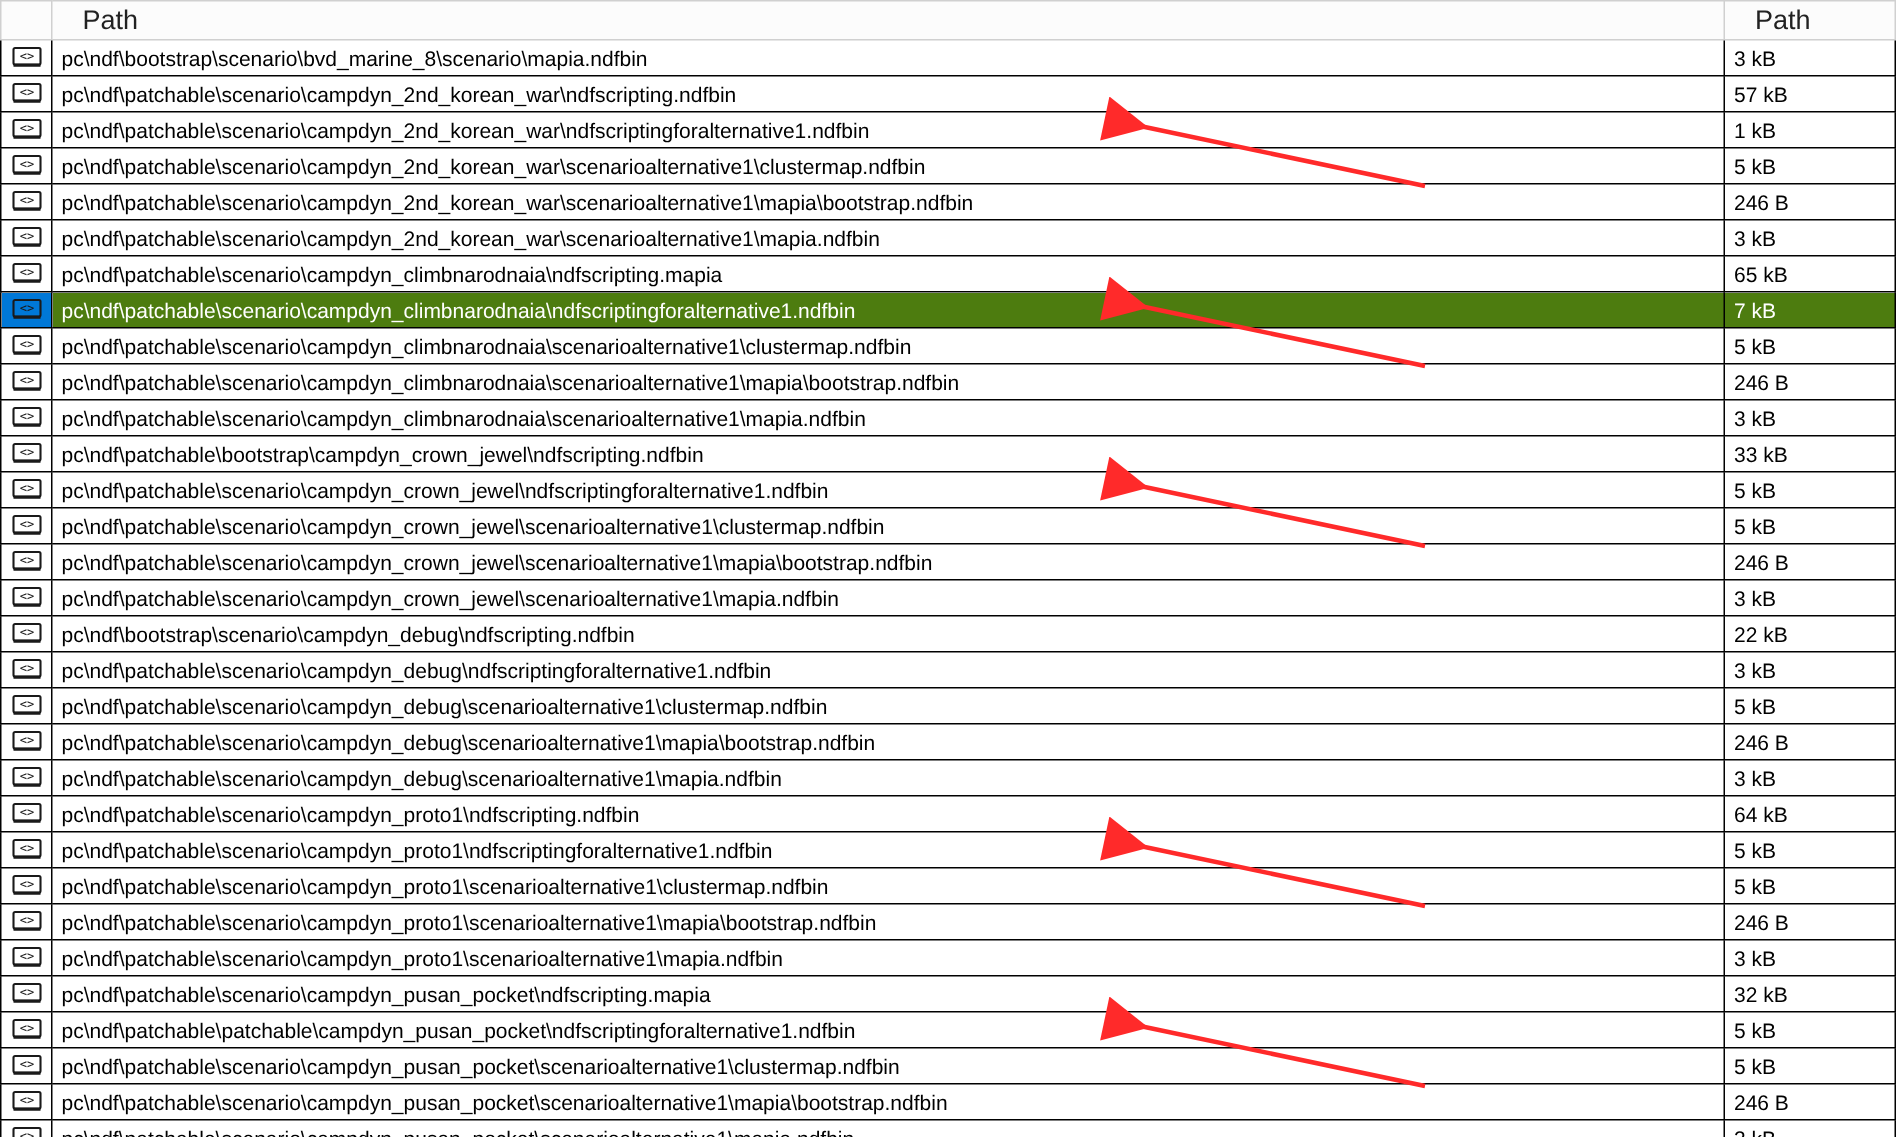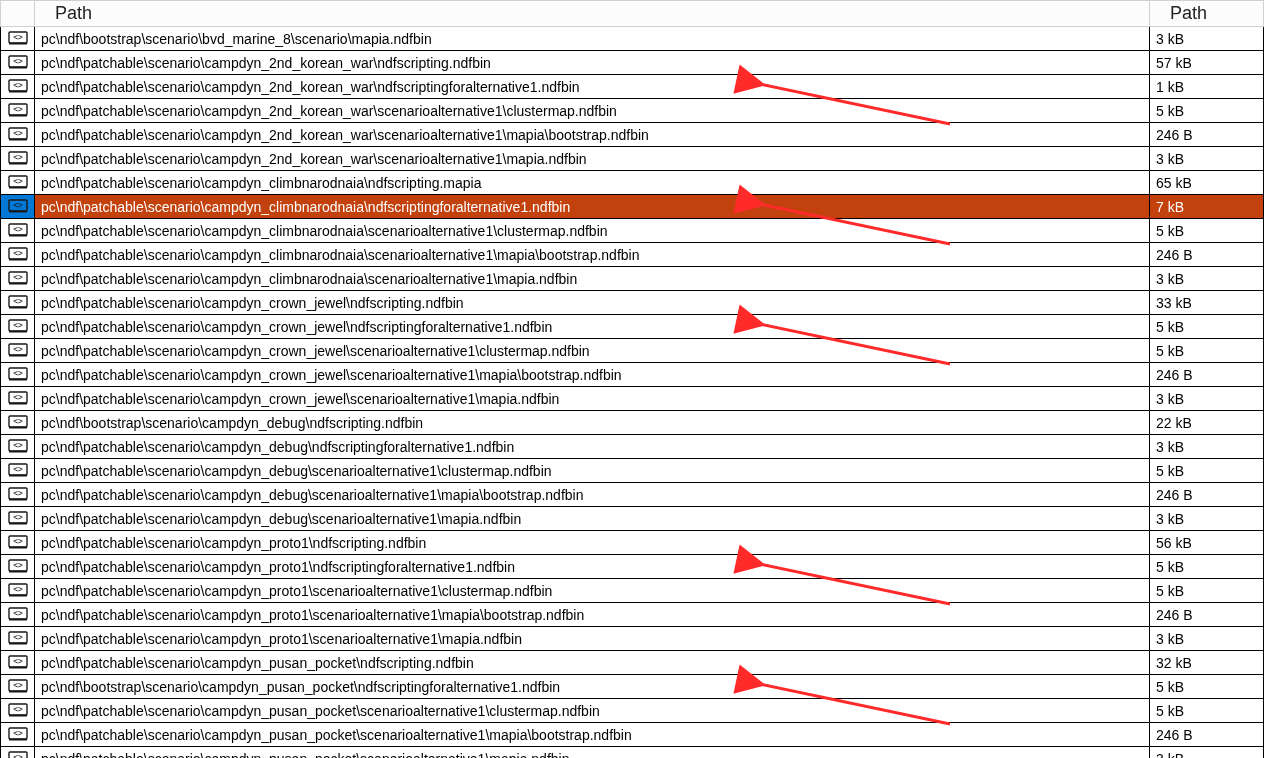--- a/index.html
+++ b/index.html
@@ -8,21 +8,21 @@
   .table { width:100%; border-collapse:collapse; table-layout:fixed; }
   .table th { background:#fcfcfc; border:1px solid #d0d0d0; text-align:left; font-weight:400; padding:2px 20px; height:22px; color:#222; font-size:18px; }
   .col-icon { width:34px; }
   .col-path { }
   .col-size { width:114px; }
   .table td { border-left:1px solid #000; border-right:1px solid #000; border-bottom:1px solid #000; padding:2px 6px; height:24px; white-space:nowrap; overflow:hidden; text-overflow:clip; vertical-align:middle; }
   .table tr:first-child td { border-top:1px solid #000; }
   td.icon-cell { text-align:center; padding:0; }
   .file-icon { display:inline-block; width:20px; height:16px; position:relative; }
   .file-icon svg { display:block; }
-  tr.selected td { background:#c2410c; color:#fff; }
+  tr.selected td { background:#4d7c0f; color:#fff; }
   tr.selected td.icon-cell { background:#0078d7; }
   .arrow { position:absolute; pointer-events:none; }
   .arrow svg { overflow:visible; }
 </style>
 </head>
 <body>
 
 <div class="wrapper">
   <table class="table">
     <colgroup>
@@ -184,21 +184,21 @@
         <tr>
     <td class="icon-cell">
       <span class="file-icon">
         <svg width="20" height="16" viewBox="0 0 20 16">
           <rect x="1" y="3" width="18" height="11" rx="1" fill="none" stroke="#1a1a1a" stroke-width="1.4"></rect>
           <rect x="1" y="13.5" width="18" height="2" fill="#1a1a1a"></rect>
           <text x="10" y="11" text-anchor="middle" font-size="8" font-family="monospace" fill="#1a1a1a">&lt;&gt;</text>
         </svg>
       </span>
     </td>
-    <td>pc\ndf\patchable\scenario\campdyn_crown_jewel\ndfscripting.ndfbin</td>
+    <td>pc\ndf\patchable\bootstrap\campdyn_crown_jewel\ndfscripting.ndfbin</td>
     <td>33 kB</td>
   </tr>
         <tr>
     <td class="icon-cell">
       <span class="file-icon">
         <svg width="20" height="16" viewBox="0 0 20 16">
           <rect x="1" y="3" width="18" height="11" rx="1" fill="none" stroke="#1a1a1a" stroke-width="1.4"></rect>
           <rect x="1" y="13.5" width="18" height="2" fill="#1a1a1a"></rect>
           <text x="10" y="11" text-anchor="middle" font-size="8" font-family="monospace" fill="#1a1a1a">&lt;&gt;</text>
         </svg>
@@ -315,21 +315,21 @@
     <td class="icon-cell">
       <span class="file-icon">
         <svg width="20" height="16" viewBox="0 0 20 16">
           <rect x="1" y="3" width="18" height="11" rx="1" fill="none" stroke="#1a1a1a" stroke-width="1.4"></rect>
           <rect x="1" y="13.5" width="18" height="2" fill="#1a1a1a"></rect>
           <text x="10" y="11" text-anchor="middle" font-size="8" font-family="monospace" fill="#1a1a1a">&lt;&gt;</text>
         </svg>
       </span>
     </td>
     <td>pc\ndf\patchable\scenario\campdyn_proto1\ndfscripting.ndfbin</td>
-    <td>56 kB</td>
+    <td>64 kB</td>
   </tr>
         <tr>
     <td class="icon-cell">
       <span class="file-icon">
         <svg width="20" height="16" viewBox="0 0 20 16">
           <rect x="1" y="3" width="18" height="11" rx="1" fill="none" stroke="#1a1a1a" stroke-width="1.4"></rect>
           <rect x="1" y="13.5" width="18" height="2" fill="#1a1a1a"></rect>
           <text x="10" y="11" text-anchor="middle" font-size="8" font-family="monospace" fill="#1a1a1a">&lt;&gt;</text>
         </svg>
       </span>
@@ -379,34 +379,34 @@
         <tr>
     <td class="icon-cell">
       <span class="file-icon">
         <svg width="20" height="16" viewBox="0 0 20 16">
           <rect x="1" y="3" width="18" height="11" rx="1" fill="none" stroke="#1a1a1a" stroke-width="1.4"></rect>
           <rect x="1" y="13.5" width="18" height="2" fill="#1a1a1a"></rect>
           <text x="10" y="11" text-anchor="middle" font-size="8" font-family="monospace" fill="#1a1a1a">&lt;&gt;</text>
         </svg>
       </span>
     </td>
-    <td>pc\ndf\patchable\scenario\campdyn_pusan_pocket\ndfscripting.ndfbin</td>
+    <td>pc\ndf\patchable\scenario\campdyn_pusan_pocket\ndfscripting.mapia</td>
     <td>32 kB</td>
   </tr>
         <tr>
     <td class="icon-cell">
       <span class="file-icon">
         <svg width="20" height="16" viewBox="0 0 20 16">
           <rect x="1" y="3" width="18" height="11" rx="1" fill="none" stroke="#1a1a1a" stroke-width="1.4"></rect>
           <rect x="1" y="13.5" width="18" height="2" fill="#1a1a1a"></rect>
           <text x="10" y="11" text-anchor="middle" font-size="8" font-family="monospace" fill="#1a1a1a">&lt;&gt;</text>
         </svg>
       </span>
     </td>
-    <td>pc\ndf\bootstrap\scenario\campdyn_pusan_pocket\ndfscriptingforalternative1.ndfbin</td>
+    <td>pc\ndf\patchable\patchable\campdyn_pusan_pocket\ndfscriptingforalternative1.ndfbin</td>
     <td>5 kB</td>
   </tr>
         <tr>
     <td class="icon-cell">
       <span class="file-icon">
         <svg width="20" height="16" viewBox="0 0 20 16">
           <rect x="1" y="3" width="18" height="11" rx="1" fill="none" stroke="#1a1a1a" stroke-width="1.4"></rect>
           <rect x="1" y="13.5" width="18" height="2" fill="#1a1a1a"></rect>
           <text x="10" y="11" text-anchor="middle" font-size="8" font-family="monospace" fill="#1a1a1a">&lt;&gt;</text>
         </svg>

